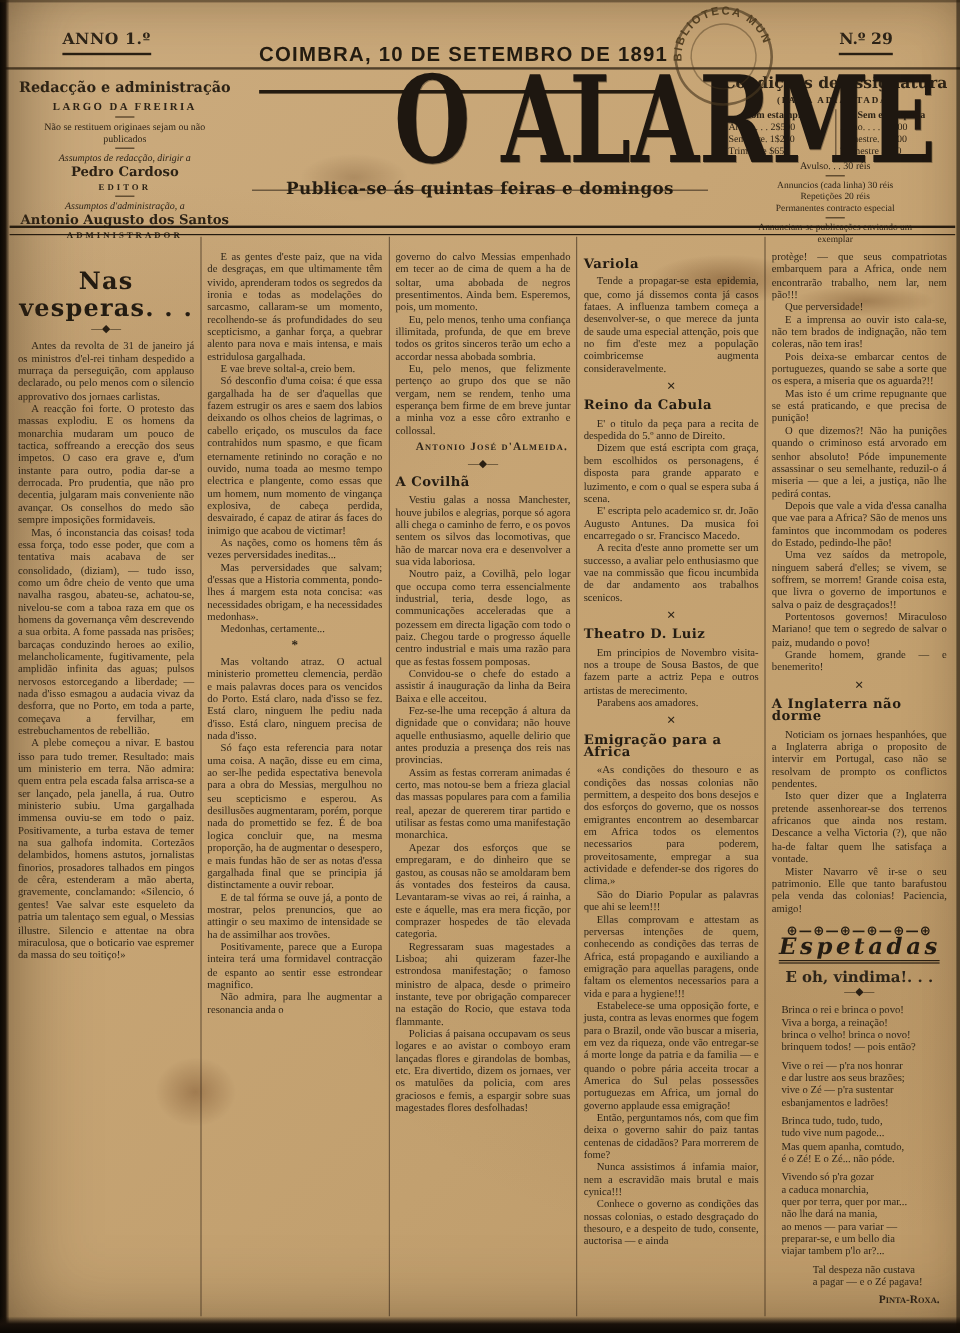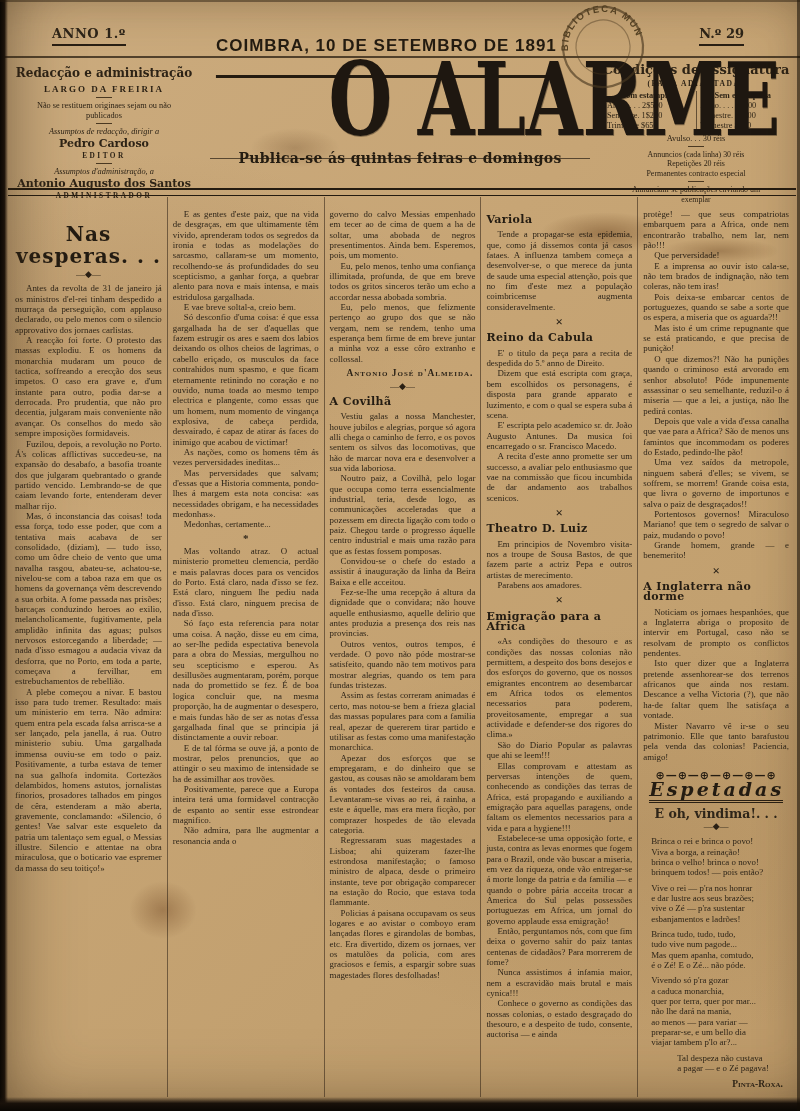--- a/index.html
+++ b/index.html
@@ -165,21 +165,20 @@
   </div>
 
   <div class="double-rule"></div>
 
   <div class="body">
       <div class="colx">
         <div class="b-title">Nas vesperas. . .</div>
         <div class="b-orn">—◆—</div>
         <div class="b-p">Antes da revolta de 31 de janeiro já os ministros d'el-rei tinham despedido a murraça da perseguição, com applauso declarado, ou pelo menos com o silencio approvativo dos jornaes carlistas.</div>
         <div class="b-p">A reacção foi forte. O protesto das massas explodiu. E os homens da monarchia mudaram um pouco de tactica, soffreando a erecção dos seus impetos. O caso era grave e, d'um instante para outro, podia dar-se a derrocada. Pro prudentia, que não pro decentia, julgaram mais conveniente não avançar. Os conselhos do medo são sempre imposições formidaveis.</div>
-        <div class="b-p">Fuzilou, depois, a revolução no Porto. Á's colicas afflictivas succedeu-se, na expansão do desabafo, a basofia troante dos que julgaram quebrantado o grande partido vencido. Lembrando-se de que caiam levando forte, entenderam dever malhar rijo.</div>
         <div class="b-p">Mas, ó inconstancia das coisas! toda essa força, todo esse poder, que com a tentativa mais acabava de ser consolidado, (diziam), — tudo isso, como um ôdre cheio de vento que uma navalha rasgou, abateu-se, achatou-se, nivelou-se com a taboa raza em que os homens da governança vêm descrevendo a sua orbita. A fome passada nas prisões; barcaças conduzindo heroes ao exilio, melancholicamente, fugitivamente, pela amplidão infinita das aguas; pulsos nervosos estorcegando a liberdade; — nada d'isso esmagou a audacia vivaz da desforra, que no Porto, em toda a parte, começava a fervilhar, em estrebuchamentos de rebellião.</div>
         <div class="b-p">A plebe começou a nivar. E bastou isso para tudo tremer. Resultado: mais um ministerio em terra. Não admira: quem entra pela escada falsa arrisca-se a ser lançado, pela janella, á rua. Outro ministerio subiu. Uma gargalhada immensa ouviu-se em todo o paiz. Positivamente, a turba estava de temer na sua galhofa indomita. Cortezãos delambidos, homens astutos, jornalistas finorios, prosadores talhados em pingos de cêra, estenderam a mão aberta, gravemente, conclamando: «Silencio, ó gentes! Vae salvar este esqueleto da patria um talentaço sem egual, o Messias illustre. Silencio e attentae na obra miraculosa, que o boticario vae espremer da massa do seu toitiço!»</div>
       </div>
       <div class="colx">
         <div class="b-p">E as gentes d'este paiz, que na vida de desgraças, em que ultimamente têm vivido, aprenderam todos os segredos da ironia e todas as modelações do sarcasmo, callaram-se um momento, recolhendo-se ás profundidades do seu scepticismo, a ganhar força, a quebrar alento para nova e mais intensa, e mais estridulosa gargalhada.</div>
         <div class="b-p">E vae breve soltal-a, creio bem.</div>
         <div class="b-p">Só desconfio d'uma coisa: é que essa gargalhada ha de ser d'aquellas que fazem estrugir os ares e saem dos labios deixando os olhos cheios de lagrimas, o cabello eriçado, os musculos da face contrahidos num spasmo, e que ficam eternamente retinindo no coração e no ouvido, numa toada ao mesmo tempo electrica e plangente, como essas que um homem, num momento de vingança explosiva, de cabeça perdida, desvairado, é capaz de atirar ás faces do inimigo que acabou de victimar!</div>
         <div class="b-p">As nações, como os homens têm ás vezes perversidades ineditas...</div>
         <div class="b-p">Mas perversidades que salvam; d'essas que a Historia commenta, pondo-lhes á margem esta nota concisa: «as necessidades obrigam, e ha necessidades medonhas».</div>
         <div class="b-p">Medonhas, certamente...</div>
@@ -194,21 +193,20 @@
         <div class="b-pc">governo do calvo Messias empenhado em tecer ao de cima de quem a ha de soltar, uma abobada de negros presentimentos. Ainda bem. Esperemos, pois, um momento.</div>
         <div class="b-p">Eu, pelo menos, tenho uma confiança illimitada, profunda, de que em breve todos os gritos sinceros terão um echo a accordar nessa abobada sombria.</div>
         <div class="b-p">Eu, pelo menos, que felizmente pertenço ao grupo dos que se não vergam, nem se rendem, tenho uma esperança bem firme de em breve juntar a minha voz a esse côro extranho e collossal.</div>
         <div class="b-sig">Antonio José d'Almeida.</div>
         <div class="b-orn">—◆—</div>
         <div class="b-h">A Covilhã</div>
         <div class="b-p">Vestiu galas a nossa Manchester, houve jubilos e alegrias, porque só agora alli chega o caminho de ferro, e os povos sentem os silvos das locomotivas, que hão de marcar nova era e desenvolver a sua vida laboriosa.</div>
         <div class="b-p">Noutro paiz, a Covilhã, pelo logar que occupa como terra essencialmente industrial, teria, desde logo, as communicações acceleradas que a pozessem em directa ligação com todo o paiz. Chegou tarde o progresso áquelle centro industrial e mais uma razão para que as festas fossem pomposas.</div>
         <div class="b-p">Convidou-se o chefe do estado a assistir á inauguração da linha da Beira Baixa e elle acceitou.</div>
         <div class="b-p">Fez-se-lhe uma recepção á altura da dignidade que o convidara; não houve aquelle enthusiasmo, aquelle delirio que antes produzia a presença dos reis nas provincias.</div>
-        <div class="b-p">Outros ventos, outros tempos, é verdade. O povo não póde mostrar-se satisfeito, quando não tem motivos para mostrar alegrias, quando os tem para fundas tristezas.</div>
         <div class="b-p">Assim as festas correram animadas é certo, mas notou-se bem a frieza glacial das massas populares para com a familia real, apezar de quererem tirar partido e utilisar as festas como uma manifestação monarchica.</div>
         <div class="b-p">Apezar dos esforços que se empregaram, e do dinheiro que se gastou, as cousas não se amoldaram bem ás vontades dos festeiros da causa. Levantaram-se vivas ao rei, á rainha, a este e áquelle, mas era mera ficção, por comprazer hospedes de tão elevada categoria.</div>
         <div class="b-p">Regressaram suas magestades a Lisboa; ahi quizeram fazer-lhe estrondosa manifestação; o famoso ministro de alpaca, desde o primeiro instante, teve por obrigação comparecer na estação do Rocio, que estava toda flammante.</div>
         <div class="b-p">Policias á paisana occupavam os seus logares e ao avistar o comboyo eram lançadas flores e girandolas de bombas, etc. Era divertido, dizem os jornaes, ver os matulões da policia, com ares graciosos e femis, a espargir sobre suas magestades flores desfolhadas!</div>
       </div>
       <div class="colx">
         <div class="b-h">Variola</div>
         <div class="b-p">Tende a propagar-se esta epidemia, que, como já dissemos conta já casos fataes. A influenza tambem começa a desenvolver-se, o que merece da junta de saude uma especial attenção, pois que no fim d'este mez a população coimbricemse augmenta consideravelmente.</div>
         <div class="b-x">×</div>
         <div class="b-h">Reino da Cabula</div>

